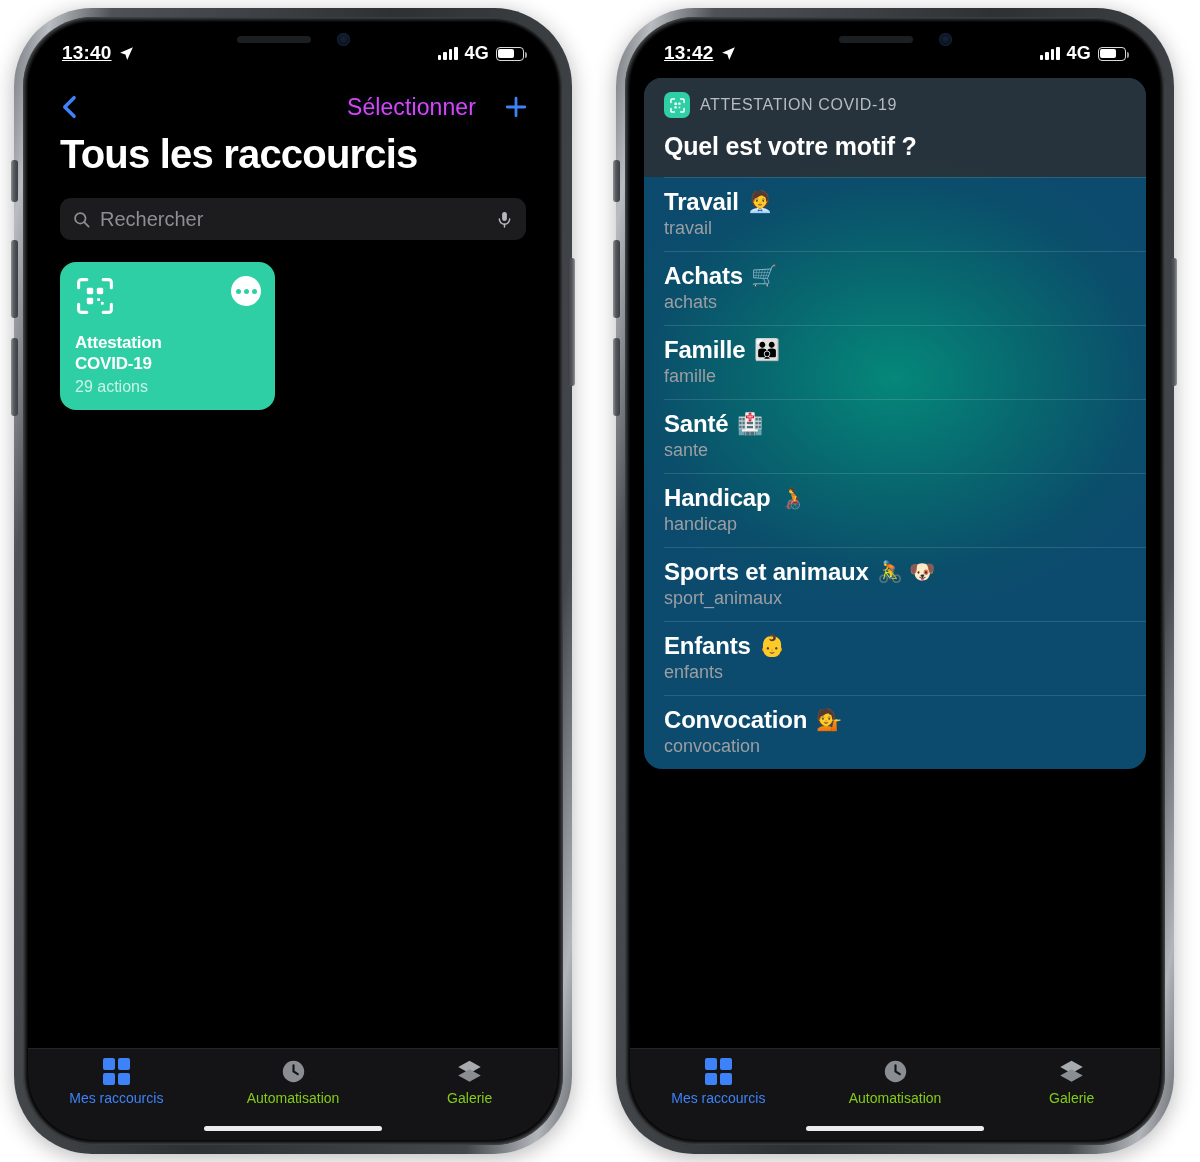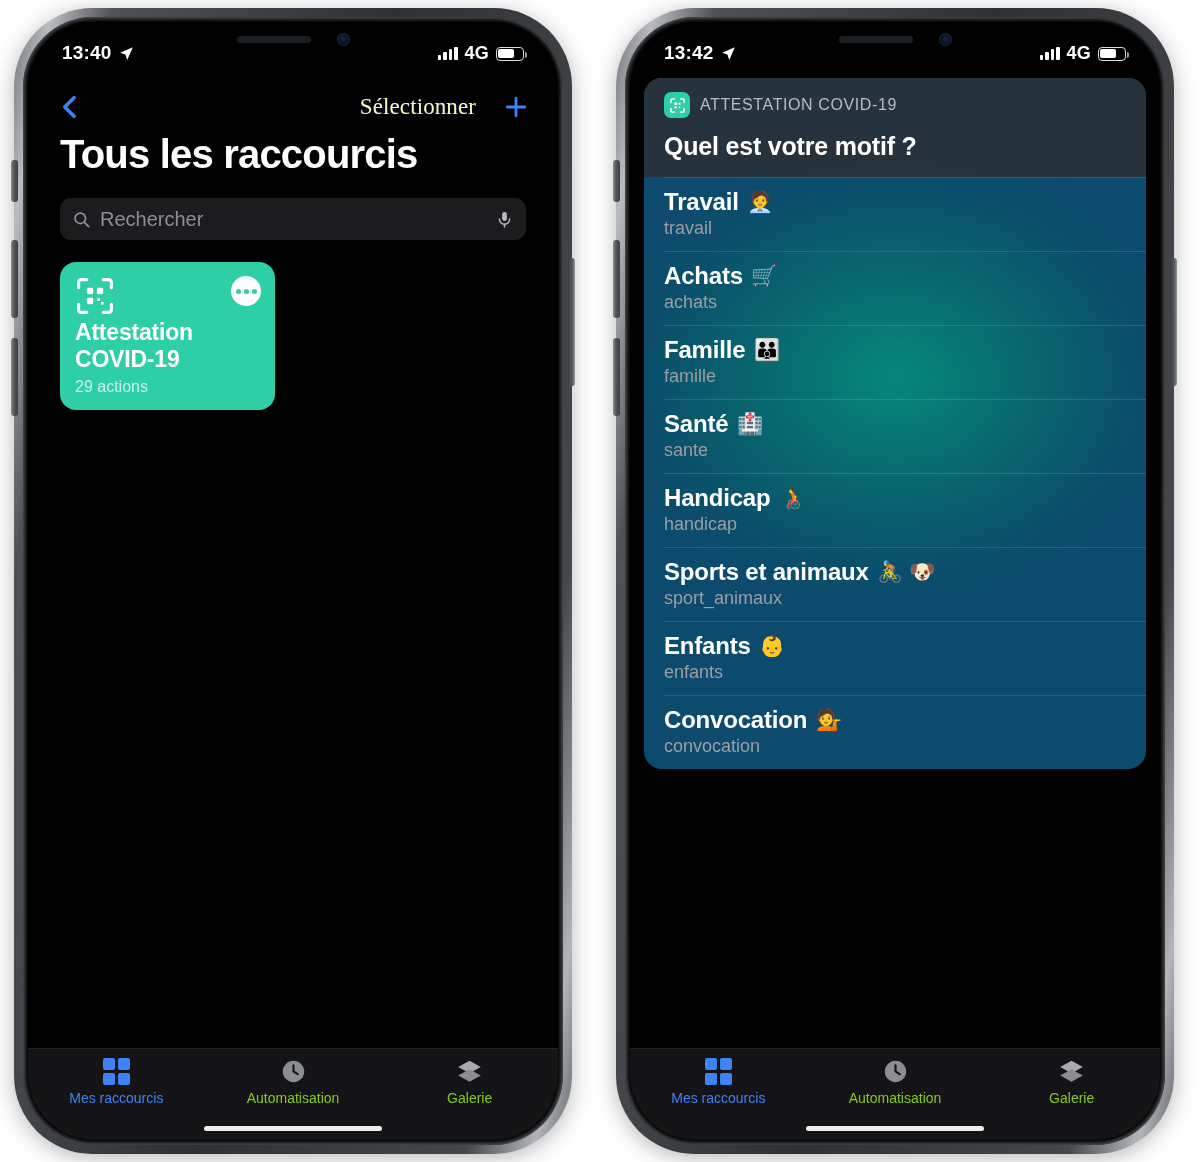--- a/index.html
+++ b/index.html
@@ -56,21 +56,21 @@
     background: radial-gradient(circle at 50% 45%, #16243e 0%, #0b1019 60%, #05070b 100%);
     box-shadow: inset 0 0 2px #2b4872; }
 
   
   .statusbar {
     position: absolute; top: 0; left: 0; width: 100%; height: 48px;
     display: flex; align-items: flex-end; justify-content: space-between;
     padding: 0 34px 6px 34px; z-index: 30;
     color: #fff; font-size: 19px; font-weight: bold; letter-spacing: .2px;
   }
-  .sb-left { display: flex; align-items: center; gap: 6px; }
+  .sb-left { display: flex; align-items: center; gap: 6px; text-decoration: underline; }
   .sb-right { display: flex; align-items: center; gap: 7px; }
   .bars { display: flex; align-items: flex-end; gap: 2px; height: 13px; }
   .bars i { display:block; width: 3.5px; background: #fff; border-radius: 1px; }
   .bars i:nth-child(1){height:5px}
   .bars i:nth-child(2){height:8px}
   .bars i:nth-child(3){height:11px}
   .bars i:nth-child(4){height:13px; background:#fff}
   .net { font-size: 18px; font-weight: bold; }
   .batt { position: relative; width: 28px; height: 14px;
     border: 1.6px solid rgba(255,255,255,.85); border-radius: 4px; }
@@ -83,23 +83,22 @@
   .nav-row {
     position: absolute; top: 62px; left: 0; width: 100%;
     display: flex; align-items: center; padding: 0 28px;
     height: 46px;
   }
   .back-chevron {
     width: 28px; height: 28px; cursor: pointer; flex: none;
   }
   .nav-spacer { flex: 1; }
   .nav-action {
-    color: #fef9c3; font-size: 23px; letter-spacing: .1px; cursor: pointer;
+    color: #d946ef; font-size: 23px; letter-spacing: .1px; cursor: pointer;
     text-shadow: 0 0 6px rgba(40,90,200,.35);
-    font-family: Liberation Serif, serif;
   }
   .nav-plus { margin-left: 26px; width: 28px; height: 28px; cursor: pointer; }
 
   .big-title {
     position: absolute; top: 110px; left: 0; width: 100%;
     padding: 0 32px;
     color: #fff; font-size: 40px; font-weight: bold; letter-spacing: -.8px;
   }
   .searchbar {
     position: absolute; top: 176px; left: 32px; right: 32px; height: 42px;
@@ -117,21 +116,21 @@
   }
   .card-icon { width: 40px; height: 40px; }
   .card-more {
     position: absolute; top: 14px; right: 14px;
     width: 30px; height: 30px; border-radius: 50%; background: #fff;
     display: flex; align-items: center; justify-content: center; gap: 3px;
     cursor: pointer;
   }
   .card-more span { width: 5px; height: 5px; border-radius: 50%; background: #2ecfa4; }
   .card-title {
-    margin-top: auto; color: #fff; font-size: 23px; font-weight: bold;
+    margin-top: auto; color: #fff; font-size: 17px; font-weight: bold;
     line-height: 1.2; letter-spacing: -.2px;
   }
   .card-sub { color: rgba(255,255,255,.75); font-size: 16px; margin-top: 4px; }
 
   
   .menu-sheet {
     position: absolute; top: 56px; left: 14px; right: 14px;
     border-radius: 18px; overflow: hidden;
     background: #0c4a6e;
   }

